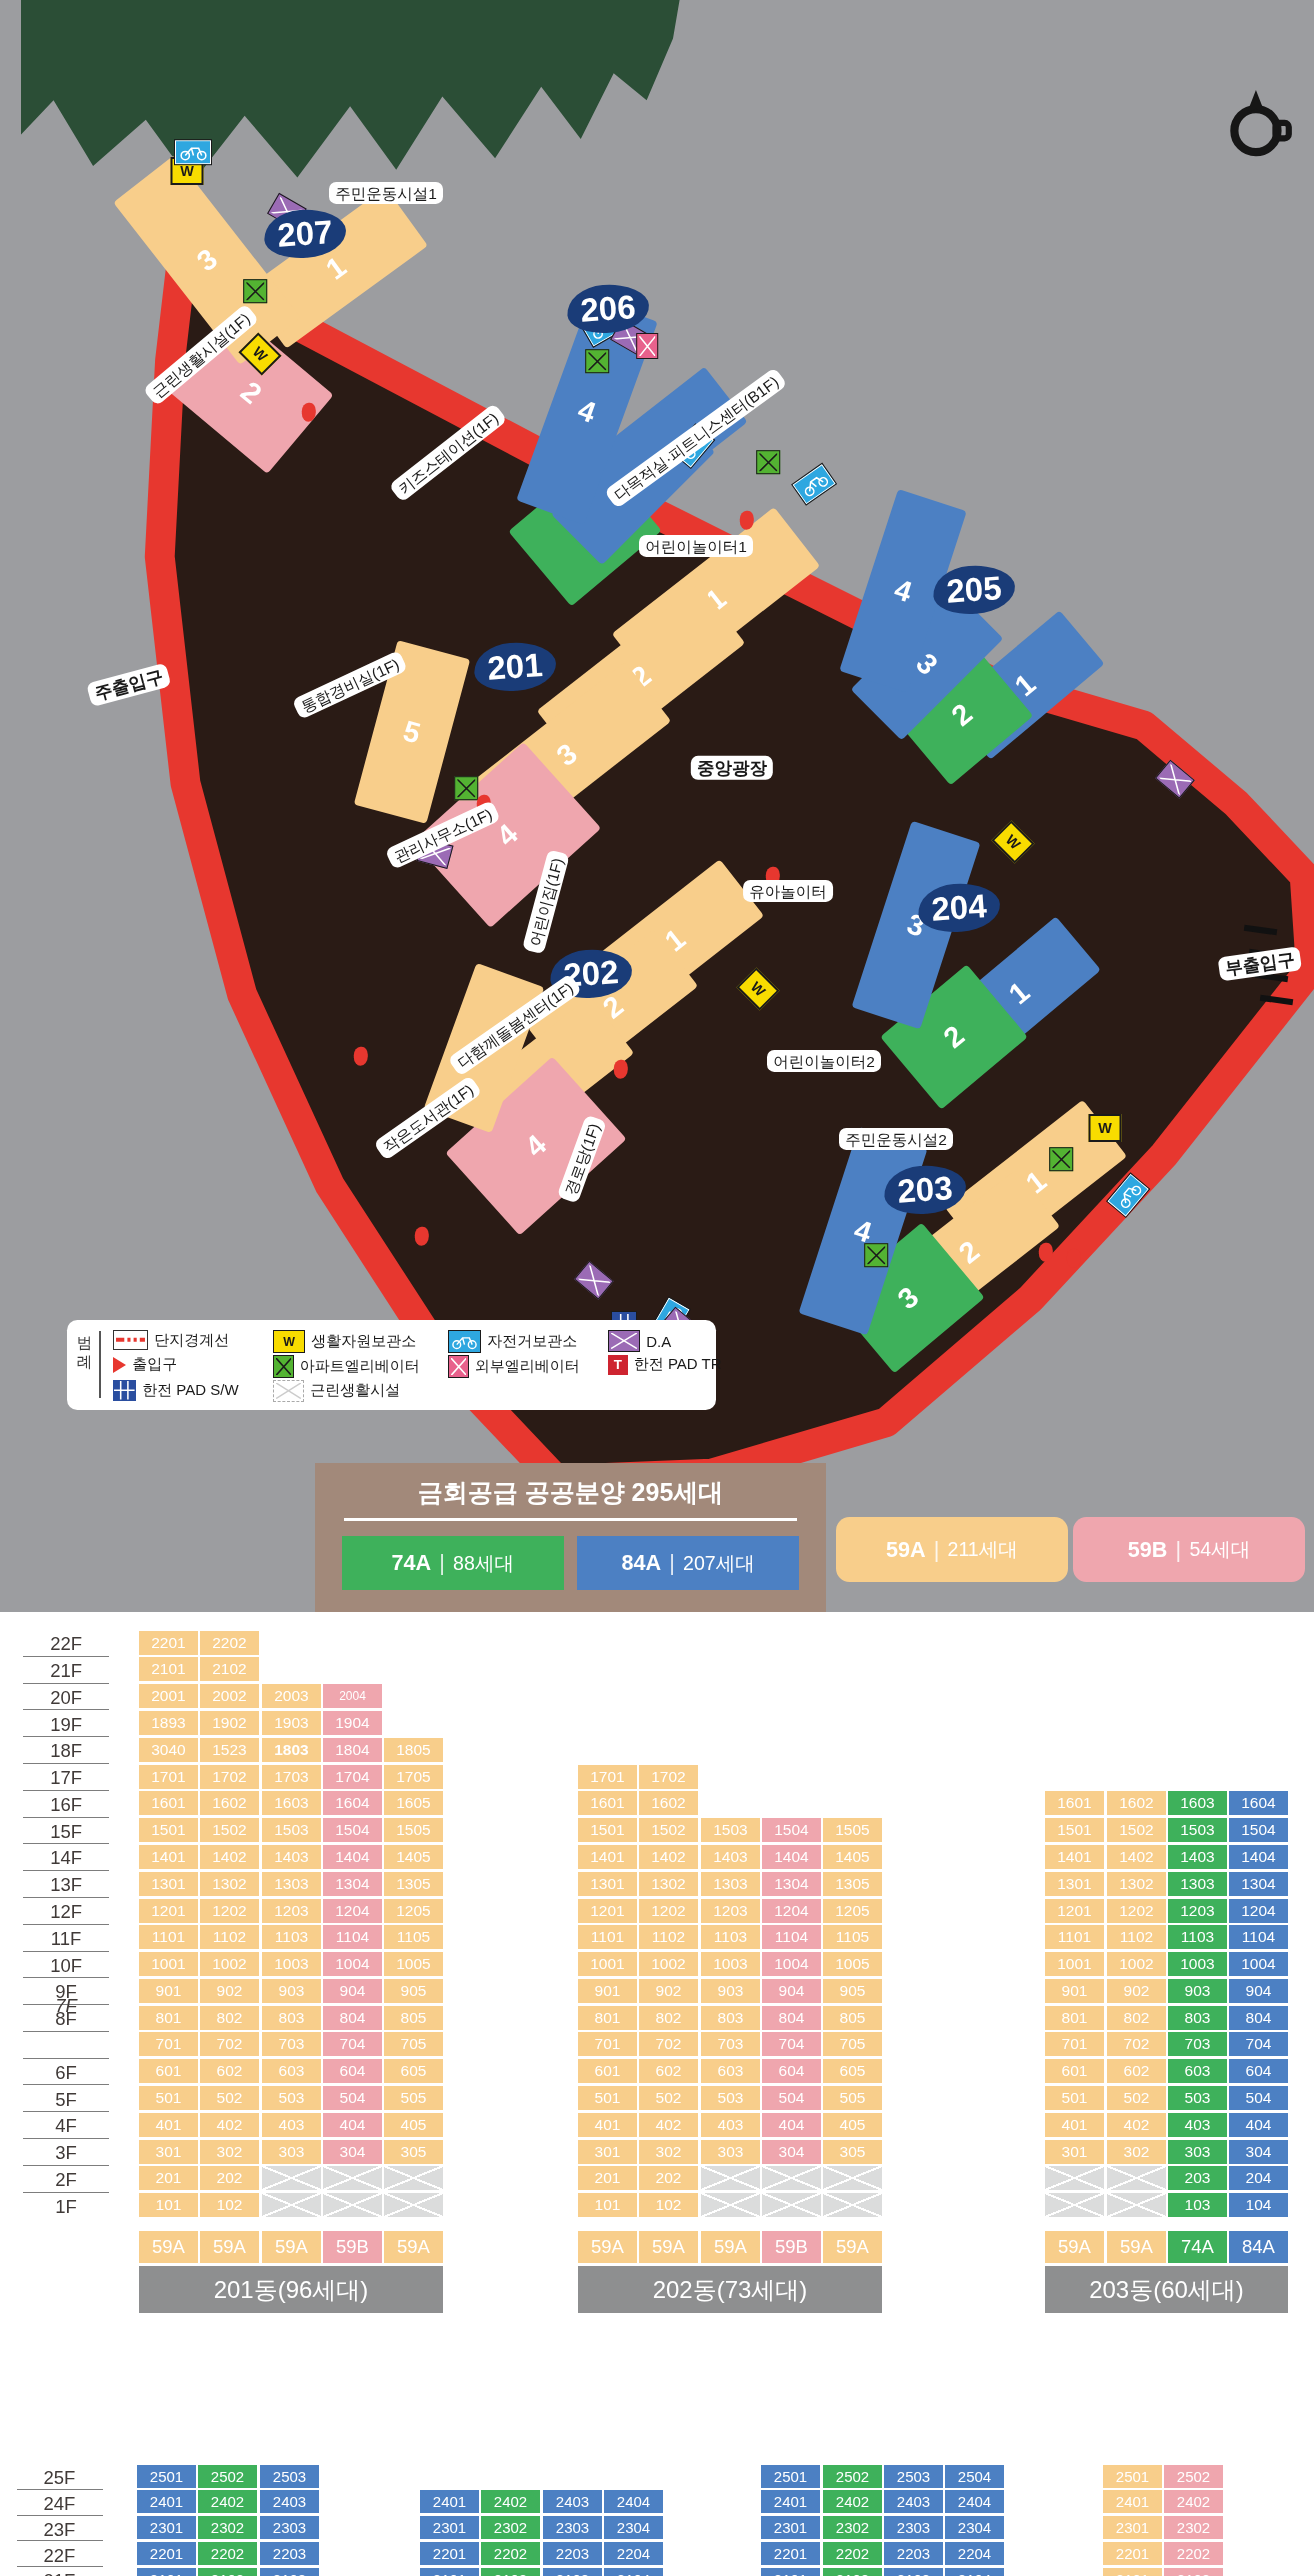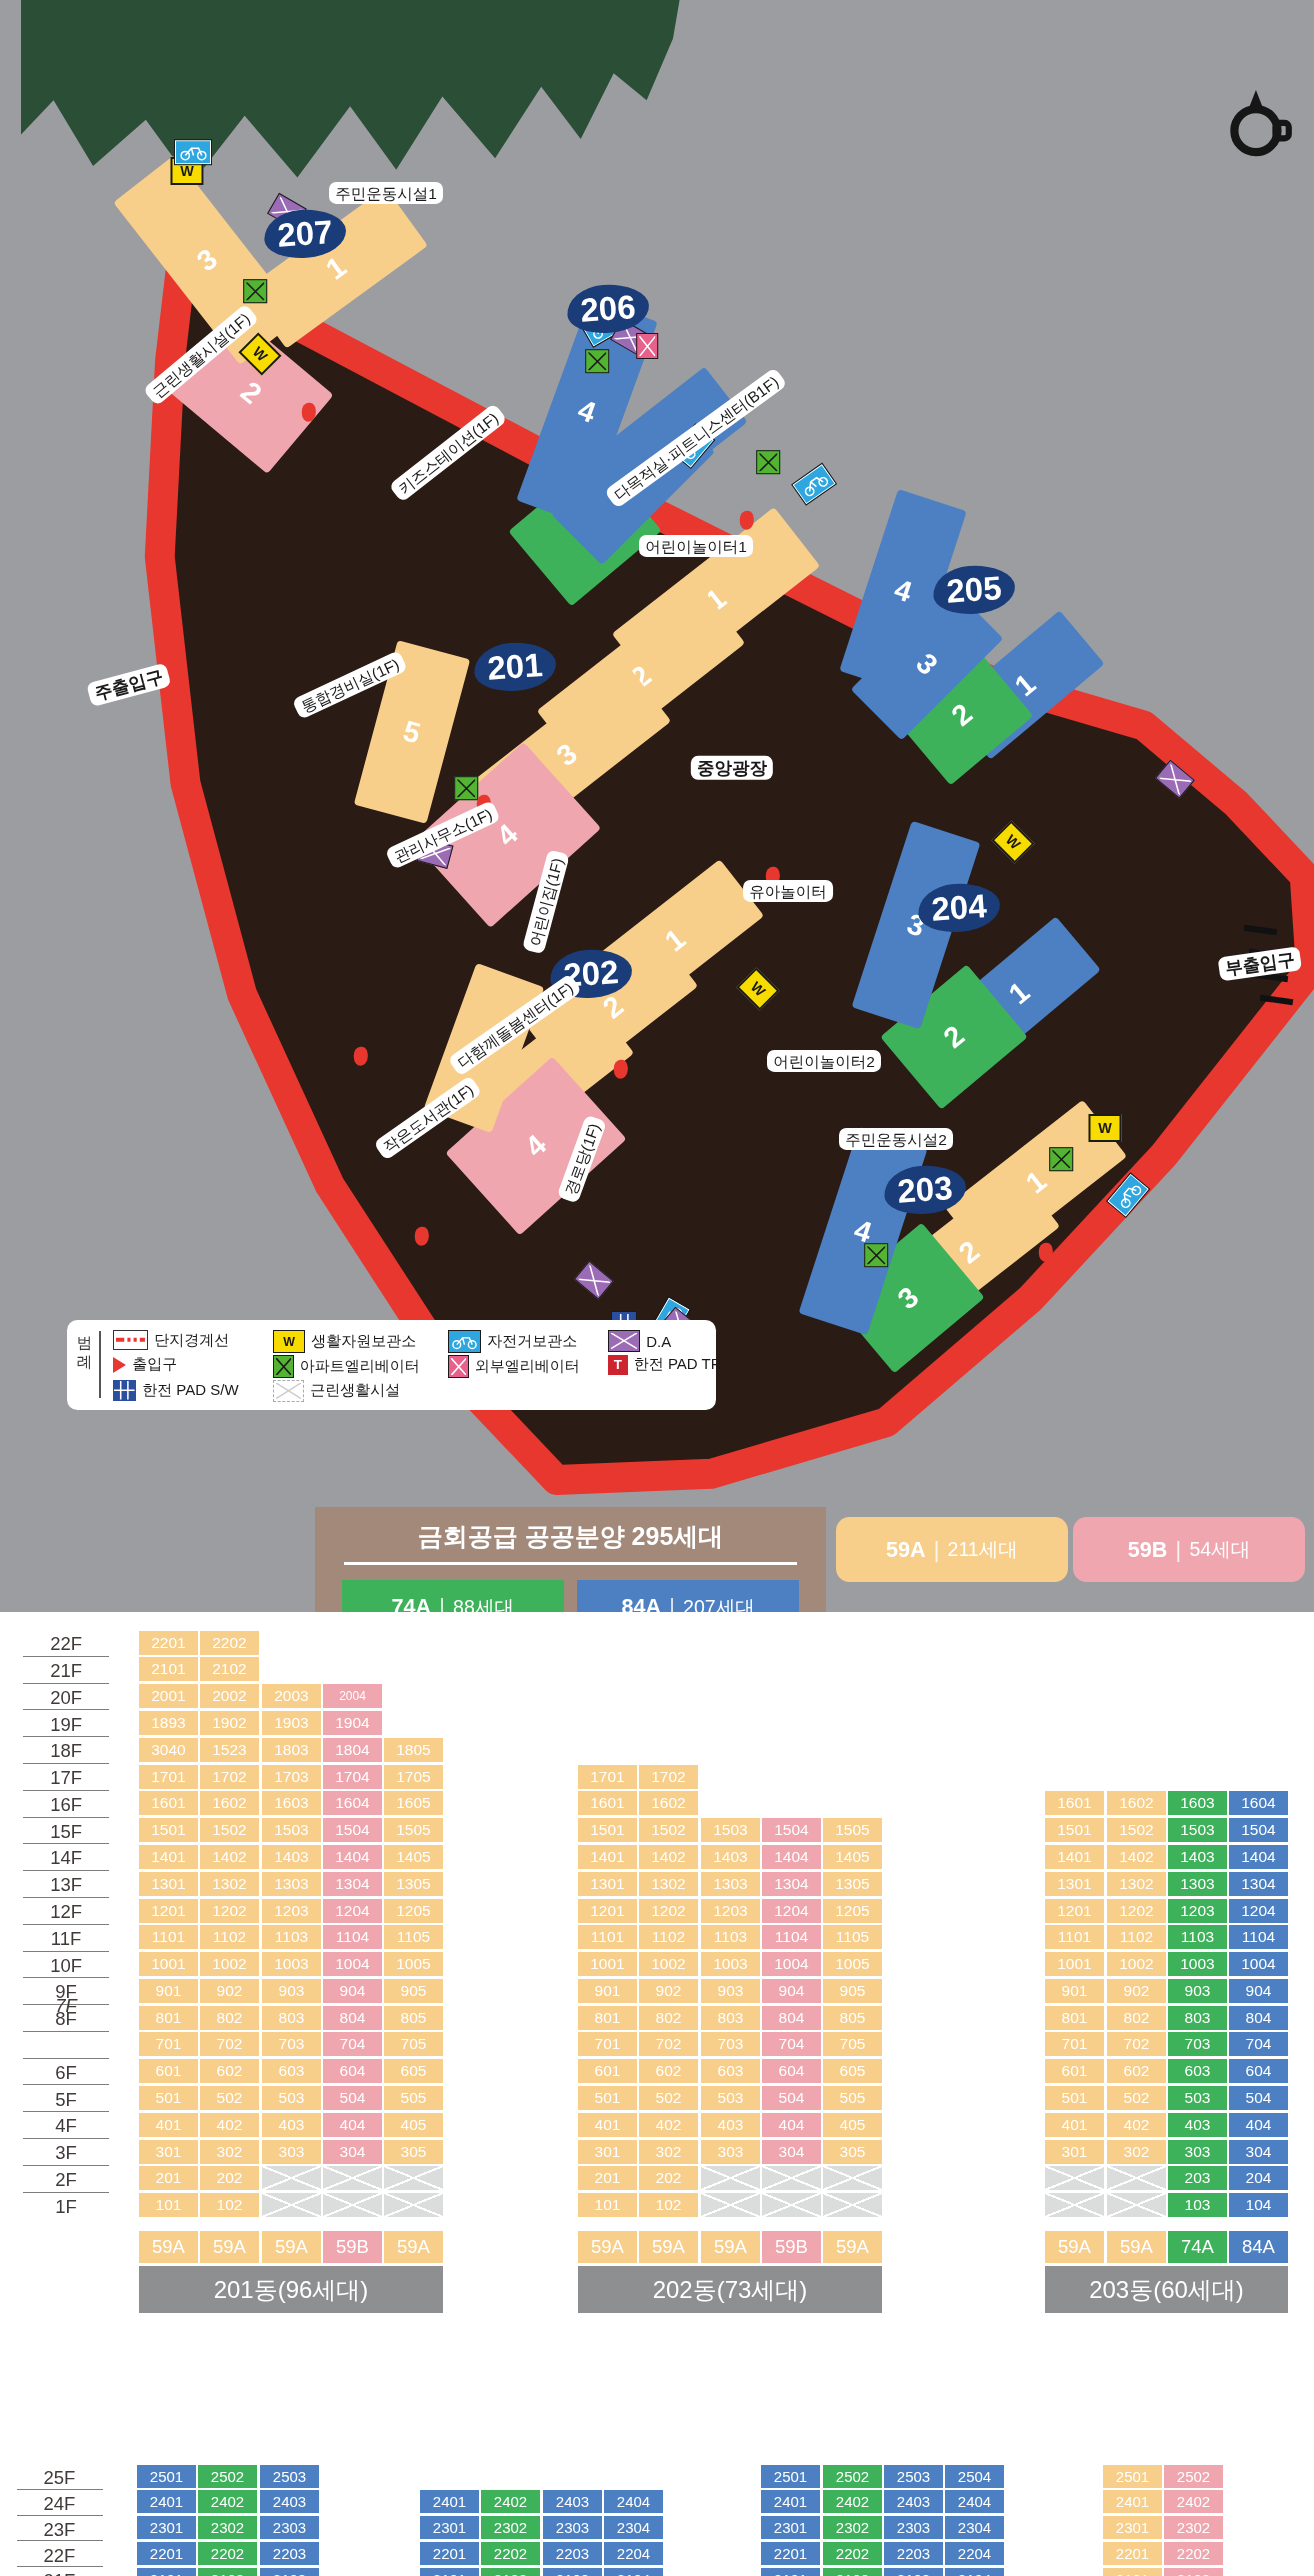--- a/index.html
+++ b/index.html
@@ -30,21 +30,21 @@
   .legend{position:absolute;left:67px;top:1320px;width:649px;height:90px;background:#ffffff;border-radius:10.3px;z-index:8;}
   .legend-title{position:absolute;left:7.2px;top:14.4px;width:20.6px;color:#3a3a3a;font-size:15.5px;line-height:1.2;
     display:flex;flex-direction:column;align-items:center;}
   .legend-divider{position:absolute;left:32px;top:11.3px;width:1.5px;height:67px;background:#555555;}
   .legend-item{position:absolute;display:flex;align-items:center;gap:6.2px;color:#1a1a1a;font-size:15px;white-space:nowrap;}
   .li-icon{display:flex;align-items:center;justify-content:center;flex:none;}
   
   .info-bar{position:absolute;left:0;top:1463px;width:1315px;height:148px;z-index:9;}
   .ib-green{position:absolute;left:0;top:0;width:315px;height:148px;background:#20482C;color:#ffffff;
     display:flex;flex-direction:column;align-items:center;justify-content:center;gap:11.3px;font-size:29px;font-weight:bold;}
-  .ib-brown{position:absolute;left:315px;top:0;width:511px;height:168px;background:#A2897A;color:#ffffff;margin-top:44px;}
+  .ib-brown{position:absolute;left:315px;top:0;width:511px;height:168px;background:#A2897A;color:#ffffff;}
   .ib-title{text-align:center;margin-top:13.4px;font-size:25px;font-weight:bold;}
   .ib-hr{margin:8.2px auto 0;width:453px;height:3.6px;background:#ffffff;}
   .ib-chips{position:absolute;left:0;top:73px;width:100%;display:flex;justify-content:center;gap:13.4px;}
   .chip{height:54px;display:flex;align-items:center;justify-content:center;gap:8.2px;color:#ffffff;
     font-size:21.6px;font-weight:bold;width:222px;}
   .chip .cnt{font-weight:normal;font-size:19.6px;}
   .chip .sep{font-weight:normal;opacity:.85;}
   .chip-74A{background:#3EB15B;}
   .chip-84A{background:#4C80C3;}
   .chip-59A{background:#F8CE8B;border-radius:13.4px;}
@@ -431,21 +431,21 @@
       <div class="cell" style="left: 139px; top: 1684px; width: 59px; height: 24px; font-size: 15.5px; background: rgb(248, 206, 139);">2001</div>
       <div class="cell" style="left: 200px; top: 1684px; width: 59px; height: 24px; font-size: 15.5px; background: rgb(248, 206, 139);">2002</div>
       <div class="cell" style="left: 262px; top: 1684px; width: 59px; height: 24px; font-size: 15.5px; background: rgb(248, 206, 139);">2003</div>
       <div class="cell" style="left: 323px; top: 1684px; width: 59px; height: 24px; font-size: 12px; background: rgb(239, 166, 174);">2004</div>
       <div class="cell" style="left: 139px; top: 1711px; width: 59px; height: 24px; font-size: 15.5px; background: rgb(248, 206, 139);">1893</div>
       <div class="cell" style="left: 200px; top: 1711px; width: 59px; height: 24px; font-size: 15.5px; background: rgb(248, 206, 139);">1902</div>
       <div class="cell" style="left: 262px; top: 1711px; width: 59px; height: 24px; font-size: 15.5px; background: rgb(248, 206, 139);">1903</div>
       <div class="cell" style="left: 323px; top: 1711px; width: 59px; height: 24px; font-size: 15.5px; background: rgb(239, 166, 174);">1904</div>
       <div class="cell" style="left: 139px; top: 1738px; width: 59px; height: 24px; font-size: 15.5px; background: rgb(248, 206, 139);">3040</div>
       <div class="cell" style="left: 200px; top: 1738px; width: 59px; height: 24px; font-size: 15.5px; background: rgb(248, 206, 139);">1523</div>
-      <div class="cell" style="left: 262px; top: 1738px; width: 59px; height: 24px; font-size: 15.5px; background: rgb(248, 206, 139);">1803</div>
+      <div class="cell" style="left: 262px; top: 1738px; width: 59px; height: 24px; font-size: 15.5px; background: rgb(248, 206, 139); font-weight: bold;">1803</div>
       <div class="cell" style="left: 323px; top: 1738px; width: 59px; height: 24px; font-size: 15.5px; background: rgb(239, 166, 174);">1804</div>
       <div class="cell" style="left: 384px; top: 1738px; width: 59px; height: 24px; font-size: 15.5px; background: rgb(248, 206, 139);">1805</div>
       <div class="cell" style="left: 139px; top: 1765px; width: 59px; height: 24px; font-size: 15.5px; background: rgb(248, 206, 139);">1701</div>
       <div class="cell" style="left: 200px; top: 1765px; width: 59px; height: 24px; font-size: 15.5px; background: rgb(248, 206, 139);">1702</div>
       <div class="cell" style="left: 262px; top: 1765px; width: 59px; height: 24px; font-size: 15.5px; background: rgb(248, 206, 139);">1703</div>
       <div class="cell" style="left: 323px; top: 1765px; width: 59px; height: 24px; font-size: 15.5px; background: rgb(239, 166, 174);">1704</div>
       <div class="cell" style="left: 384px; top: 1765px; width: 59px; height: 24px; font-size: 15.5px; background: rgb(248, 206, 139);">1705</div>
       <div class="cell" style="left: 139px; top: 1791px; width: 59px; height: 24px; font-size: 15.5px; background: rgb(248, 206, 139);">1601</div>
       <div class="cell" style="left: 200px; top: 1791px; width: 59px; height: 24px; font-size: 15.5px; background: rgb(248, 206, 139);">1602</div>
       <div class="cell" style="left: 262px; top: 1791px; width: 59px; height: 24px; font-size: 15.5px; background: rgb(248, 206, 139);">1603</div>

